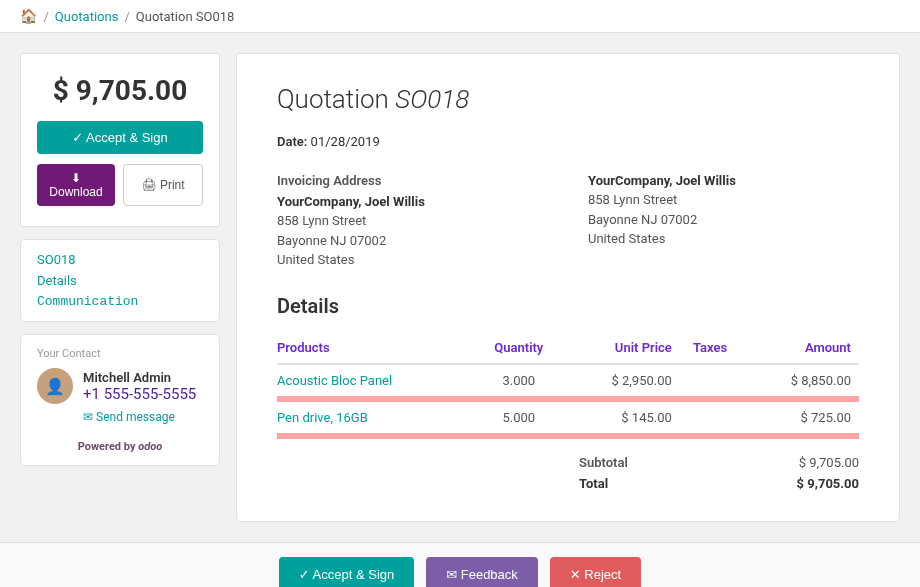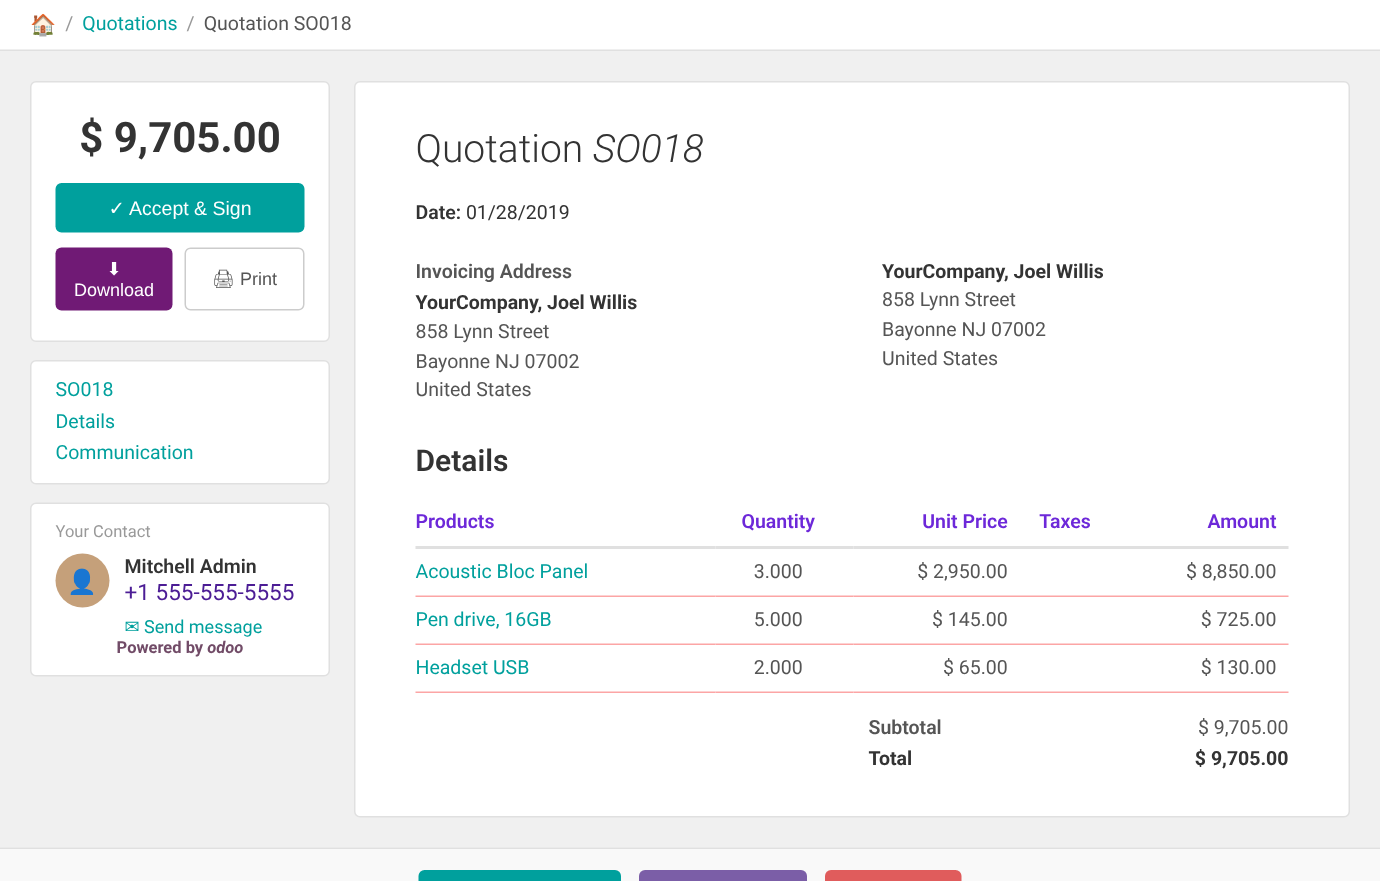--- a/index.html
+++ b/index.html
@@ -120,21 +120,21 @@
       margin-bottom: 12px;
     }
     .sidebar-nav a {
       display: block;
       color: #00a09d;
       text-decoration: none;
       font-size: 13px;
       margin-bottom: 6px;
       cursor: pointer;
     }
-    .sidebar-nav a:last-child { margin-bottom: 0; }
+    .sidebar-nav a:last-child { margin-bottom: 0; font-family: Liberation Mono, monospace; }
 
     
     .contact-box {
       background: #fff;
       border: 1px solid #e0e0e0;
       border-radius: 4px;
       padding: 12px 16px;
     }
     .contact-label {
       font-size: 11px;
@@ -175,21 +175,21 @@
       text-decoration: none;
       display: flex;
       align-items: center;
       gap: 4px;
       padding-left: 46px;
     }
     .powered-by {
       text-align: center;
       font-size: 11px;
       color: #aaa;
-      margin-top: 0;
+      margin-top: 16px;
     }
     .powered-by span { color: #714B67; font-weight: 700; }
 
     
     .document-panel {
       flex: 1;
       background: #fff;
       border: 1px solid #e0e0e0;
       border-radius: 4px;
       padding: 30px 40px;
@@ -253,21 +253,21 @@
       text-align: left;
       font-weight: 600;
       color: #6d28d9;
       border-bottom: 2px solid #e0e0e0;
       padding: 6px 8px 8px 0;
     }
     .order-table thead tr th.right { text-align: right; }
     .order-table thead tr th.center { text-align: center; }
     .order-table tbody tr td {
       padding: 8px 8px 8px 0;
-      border-bottom: 1px solid #fca5a5;
+      border-bottom: 6px solid #fca5a5;
       color: #555;
     }
     .order-table tbody tr td.right { text-align: right; }
     .order-table tbody tr td.center { text-align: center; }
     .product-link {
       color: #00a09d;
       cursor: pointer;
       text-decoration: none;
     }
 
@@ -432,29 +432,20 @@
     </tr>
             <tr>
       <td>
         <a class="product-link">Pen drive, 16GB</a>
       </td>
       <td class="center">5.000</td>
       <td class="right">$ 145.00</td>
       <td class="center"></td>
       <td class="right">$ 725.00</td>
     </tr>
-            <tr>
-      <td>
-        <a class="product-link">Headset USB</a>
-      </td>
-      <td class="center">2.000</td>
-      <td class="right">$ 65.00</td>
-      <td class="center"></td>
-      <td class="right">$ 130.00</td>
-    </tr>
           </tbody>
       </table>
 
       <div class="totals-section">
         <div class="totals-row">
           <span class="label">Subtotal</span>
           <span class="value">$ 9,705.00</span>
         </div>
         <div class="totals-row total-final">
           <span class="label">Total</span>

